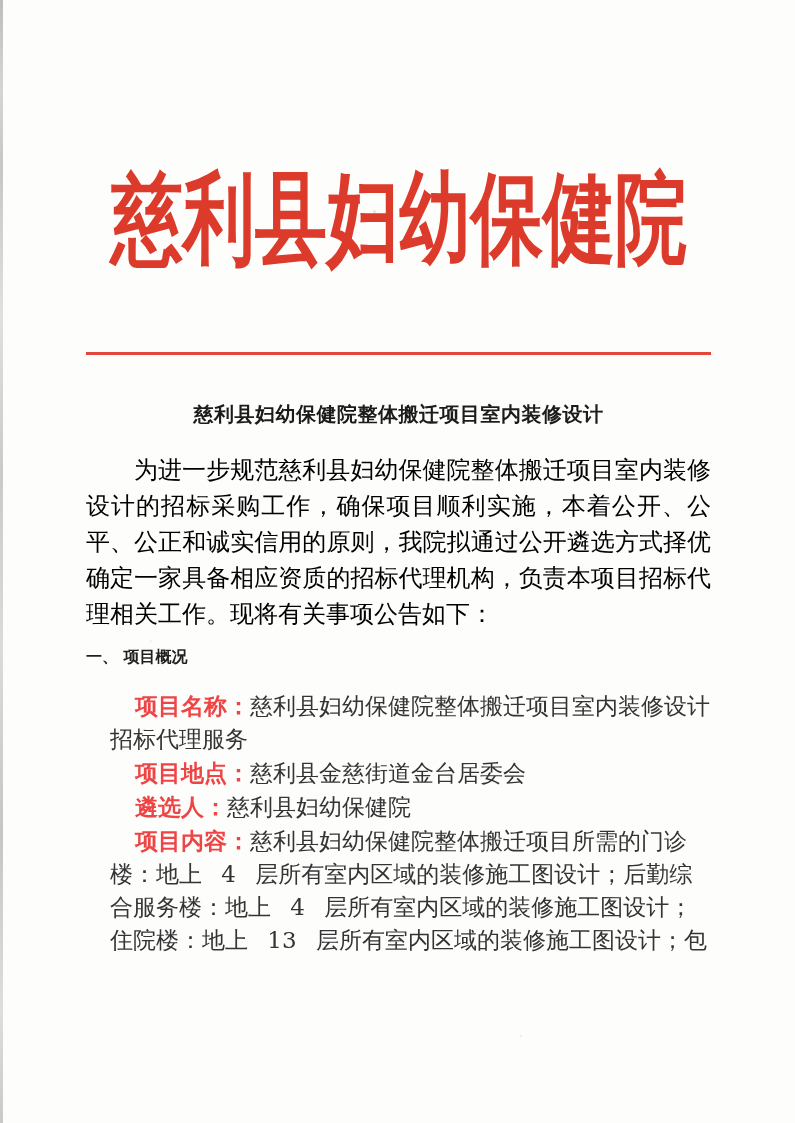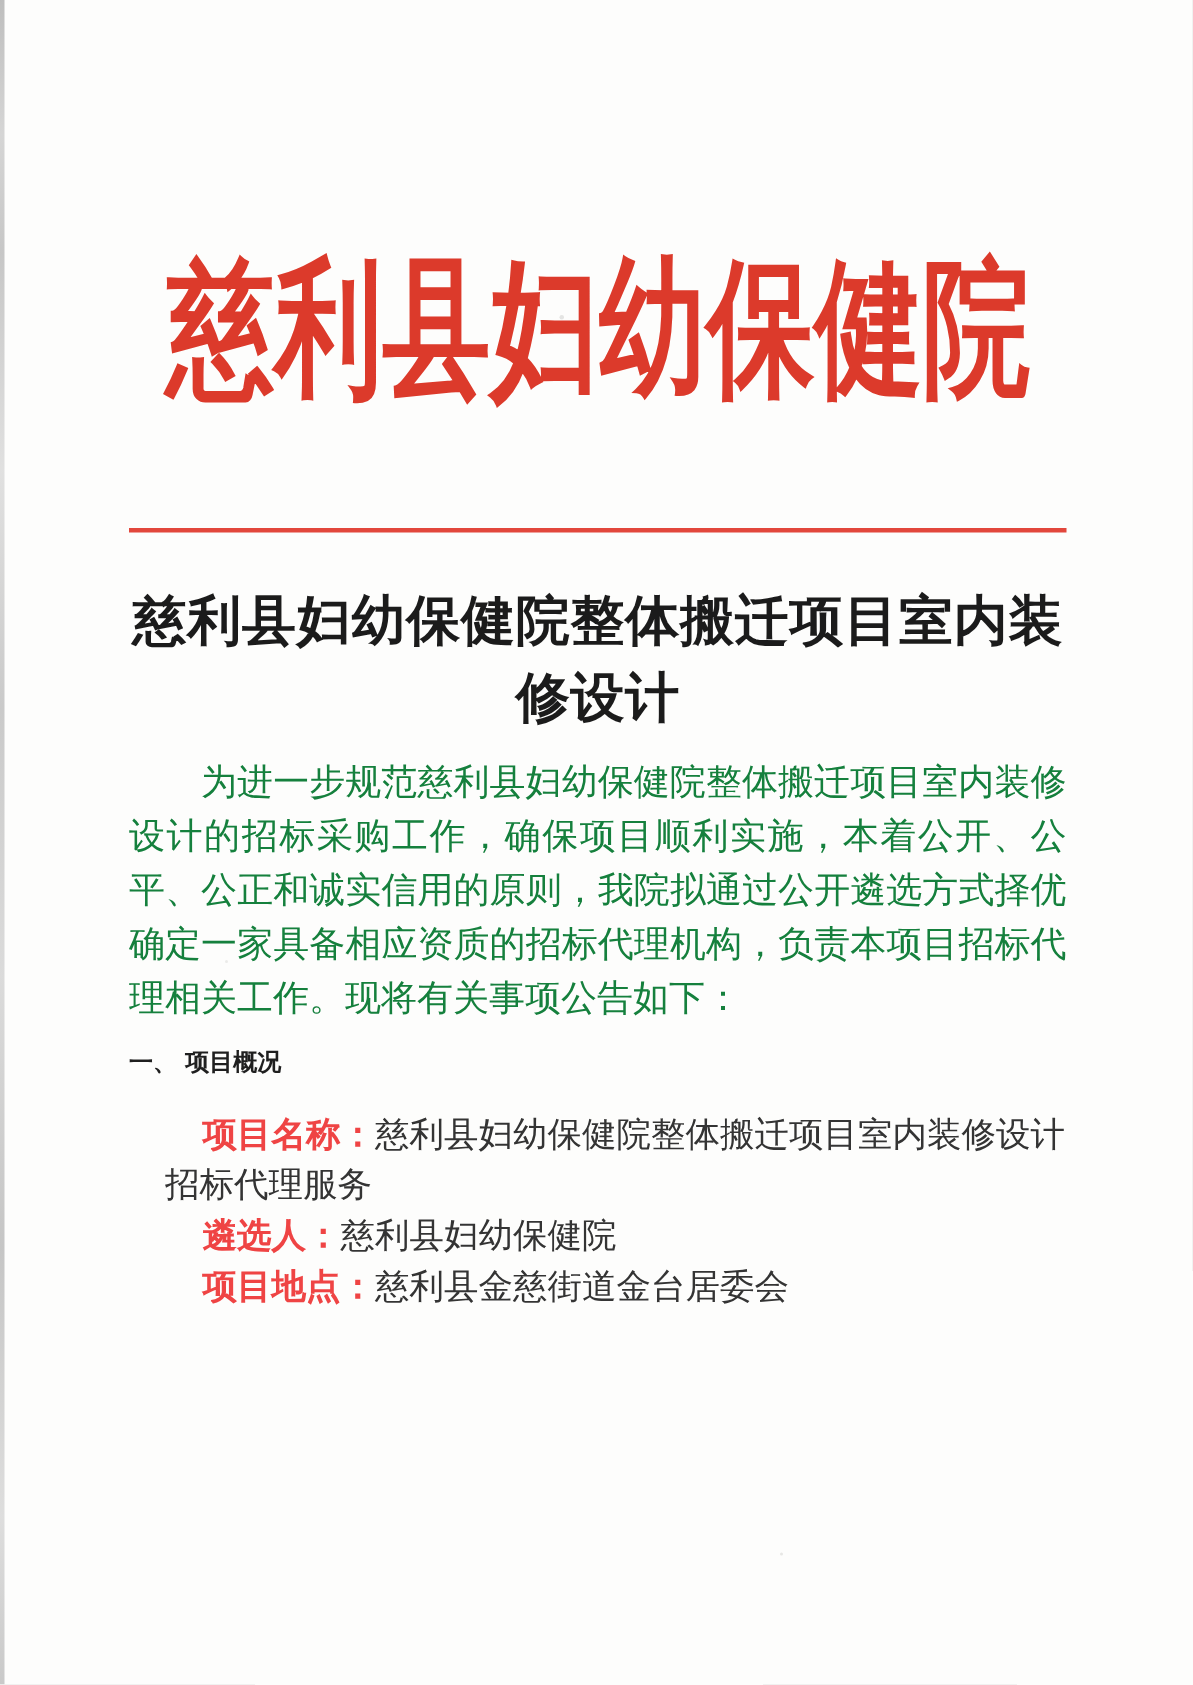--- a/index.html
+++ b/index.html
@@ -29,28 +29,28 @@
     color:#dc3a2b; white-space:nowrap;
     transform:scaleX(0.72); transform-origin:center;
   }
 
   .red-rule { margin-top:74px; height:3px; background:#e2473c; }
 
   .doc-title { margin:34px 0 0 0; text-align:center; }
   .title-line {
     display:block;
     font-family:"DejaVu Sans","Liberation Sans",sans-serif;
-    font-weight:700; font-size:36px; line-height:51px;
+    font-weight:700; font-size:20px; line-height:51px;
     letter-spacing:.5px; color:#1b1b1b;
   }
 
   .intro {
     margin:12px 0 0 0;
     font-size:24px; line-height:36px;
-    text-indent:48px; color:#15803d;
+    text-indent:48px; color:#000000;
     text-align:justify;
   }
 
   .section-heading {
     margin-top:8px;
     font-size:16px; line-height:33px;
     font-weight:700; color:#1f1f1f;
   }
 
   .items {
@@ -88,27 +88,30 @@
 
     <div class="section-heading">一、 项目概况</div>
 
     <div class="items">
 
       <div class="item">
         <span class="item-label">项目名称：</span><span>慈利县妇幼保健院整体搬迁项目室内装修设计招标代理服务</span>
       </div>
 
       <div class="item">
+        <span class="item-label">项目地点：</span><span>慈利县金慈街道金台居委会</span>
+      </div>
+
+      <div class="item">
         <span class="item-label">遴选人：</span><span>慈利县妇幼保健院</span>
       </div>
 
       <div class="item">
-        <span class="item-label">项目地点：</span><span>慈利县金慈街道金台居委会</span>
+        <span class="item-label">项目内容：</span><span>慈利县妇幼保健院整体搬迁项目所需的门诊楼：地上 4 层所有室内区域的装修施工图设计；后勤综合服务楼：地上 4 层所有室内区域的装修施工图设计；住院楼：地上 13 层所有室内区域的装修施工图设计；包</span>
       </div>
-
 
     </div>
   </div>
 
   <div class="speck s1"></div>
   <div class="speck s2"></div>
   <div class="speck s3"></div>
 </div>
 
 </body></html>

